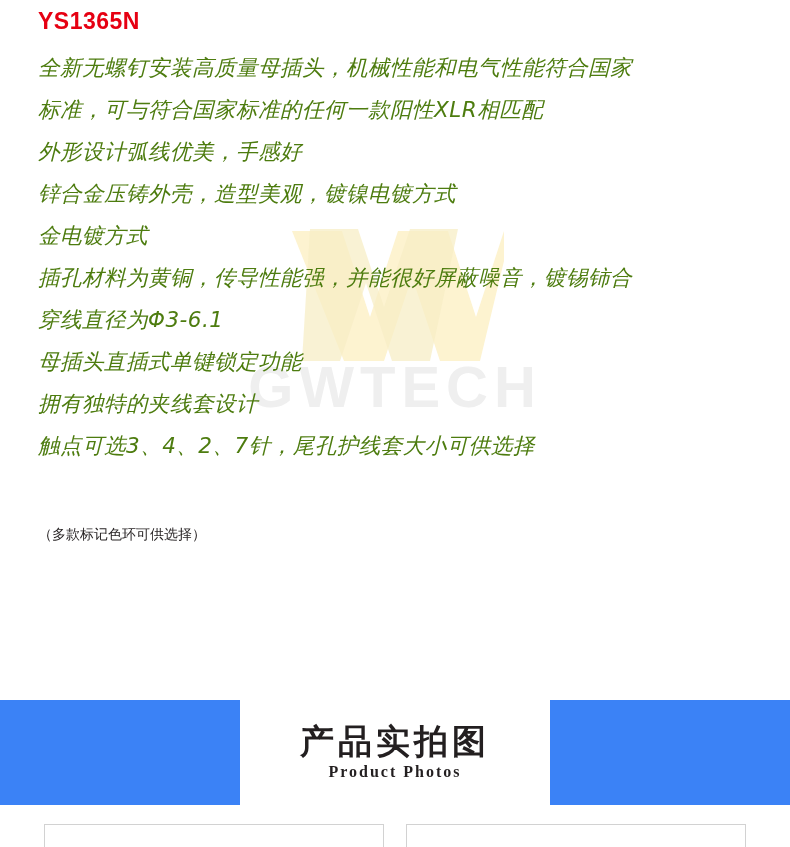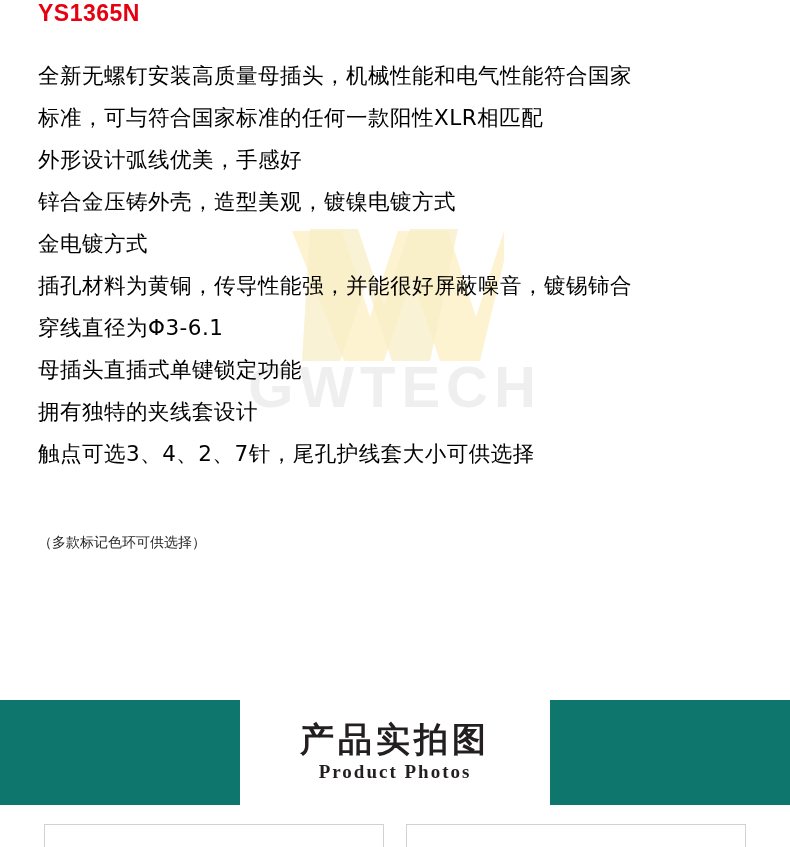--- a/index.html
+++ b/index.html
@@ -49,51 +49,53 @@
   .doc {
     position: relative;
     z-index: 2;
     padding: 0 38px;
   }
   .model-title {
     color: #e60012;
     font-size: 23px;
     font-weight: bold;
     letter-spacing: 0.5px;
-    margin: 0 0 28px 0;
+    padding-top: 8px;
+    margin: 0 0 12px 0;
     font-family: "Liberation Sans", sans-serif;
   }
   .spec-list {
     list-style: none;
     margin: 0;
     padding: 0;
   }
   .spec-list li {
     font-size: 21.5px;
     line-height: 42px;
-    color: #000000;
+    color: #4d7c0f;
     letter-spacing: 0.5px;
     font-family: "DejaVu Sans", "Liberation Sans", sans-serif;
+    font-style: italic;
   }
   .spec-note {
     font-size: 14px;
     line-height: 42px;
     color: #231f20;
     margin-top: 46px;
     font-family: "DejaVu Sans", "Liberation Sans", sans-serif;
   }
 
   
   .banner {
     position: absolute;
     left: 0;
     top: 700px;
     width: 790px;
     height: 105px;
-    background: #0f766e;
+    background: #3b82f6;
     z-index: 3;
     text-decoration: underline;
   }
   .banner .banner-inner {
     position: absolute;
     left: 50%;
     transform: translateX(-50%);
     top: 0;
     width: 310px;
     height: 105px;
@@ -105,21 +107,21 @@
   }
   .banner-cn {
     font-size: 34px;
     font-weight: 700;
     letter-spacing: 4px;
     color: #231f20;
     line-height: 1.05;
     font-family: "DejaVu Sans", "Liberation Sans", sans-serif;
   }
   .banner-en {
-    font-size: 19px;
+    font-size: 16px;
     font-weight: 700;
     letter-spacing: 2px;
     color: #231f20;
     margin-top: 4px;
     font-family: "Liberation Serif", serif;
   }
 
   
   .photo-row {
     position: absolute;

